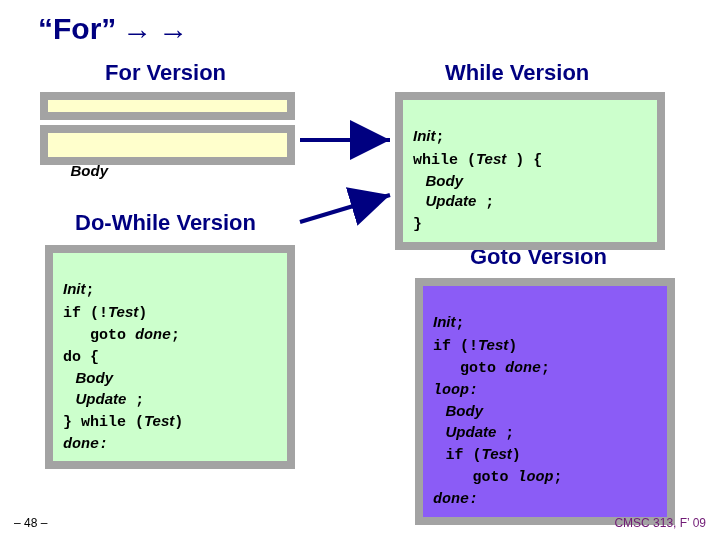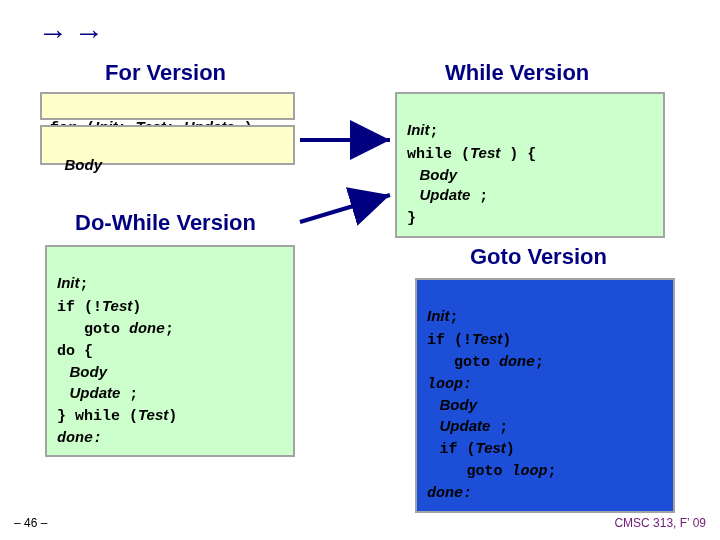--- a/index.html
+++ b/index.html
@@ -27,31 +27,31 @@
     font-family: "Arial Unicode MS", "Segoe UI Symbol", sans-serif;
   }
   .subhead {
     position: absolute;
     font-size: 22px;
     font-weight: bold;
     color: #000080;
   }
   .codebox {
     position: absolute;
-    border: 2px solid #a3a3a3;
+    border: 8px solid #a3a3a3;
     padding: 6px 10px;
     font-size: 15px;
     line-height: 1.35;
     color: #000;
     font-family: Arial, sans-serif;
     white-space: pre;
   }
   .yellow { background: #ffffcc; }
   .green  { background: #ccffcc; }
-  .pinkish{ background: #1d4ed8; }
+  .pinkish{ background: #8b5cf6; }
   .kw  { font-family: "Courier New", monospace; font-weight: bold; color: #000; }
   .it  { font-style: italic; font-weight: bold; }
   .footer-left {
     position: absolute;
     left: 14px;
     bottom: 10px;
     font-size: 12px;
     color: #000;
   }
   .footer-right {
@@ -65,20 +65,21 @@
     position: absolute;
     top: 0; left: 0;
     width: 720px; height: 540px;
     pointer-events: none;
   }
 </style>
 </head>
 <body>
 
 <div class="title">
+  <span>“For”</span>
   <span class="arrow-glyph">→</span>
   <span class="arrow-glyph">→</span>
 </div>
 
 <div class="subhead" style="left:105px; top:60px;">For Version</div>
 <div class="subhead" style="left:445px; top:60px;">While Version</div>
 <div class="subhead" style="left:75px; top:210px;">Do-While Version</div>
 <div class="subhead" style="left:470px; top:244px;">Goto Version</div>
 
 <div class="codebox yellow" style="left:40px; top:92px; width:255px; height:28px; padding:3px 8px;">
@@ -122,14 +123,14 @@
 <svg class="arrows">
   <defs>
     <marker id="ah" markerWidth="12" markerHeight="12" refX="10" refY="5" orient="auto">
       <path d="M0,0 L10,5 L0,10 Z" fill="#000080"></path>
     </marker>
   </defs>
   <line x1="300" y1="140" x2="390" y2="140" stroke="#000080" stroke-width="4" marker-end="url(#ah)"></line>
   <line x1="300" y1="222" x2="390" y2="195" stroke="#000080" stroke-width="4" marker-end="url(#ah)"></line>
 </svg>
 
-<div class="footer-left">– 46 –</div>
+<div class="footer-left">– 48 –</div>
 <div class="footer-right">CMSC 313, F’ 09</div>
 
 </body></html>

